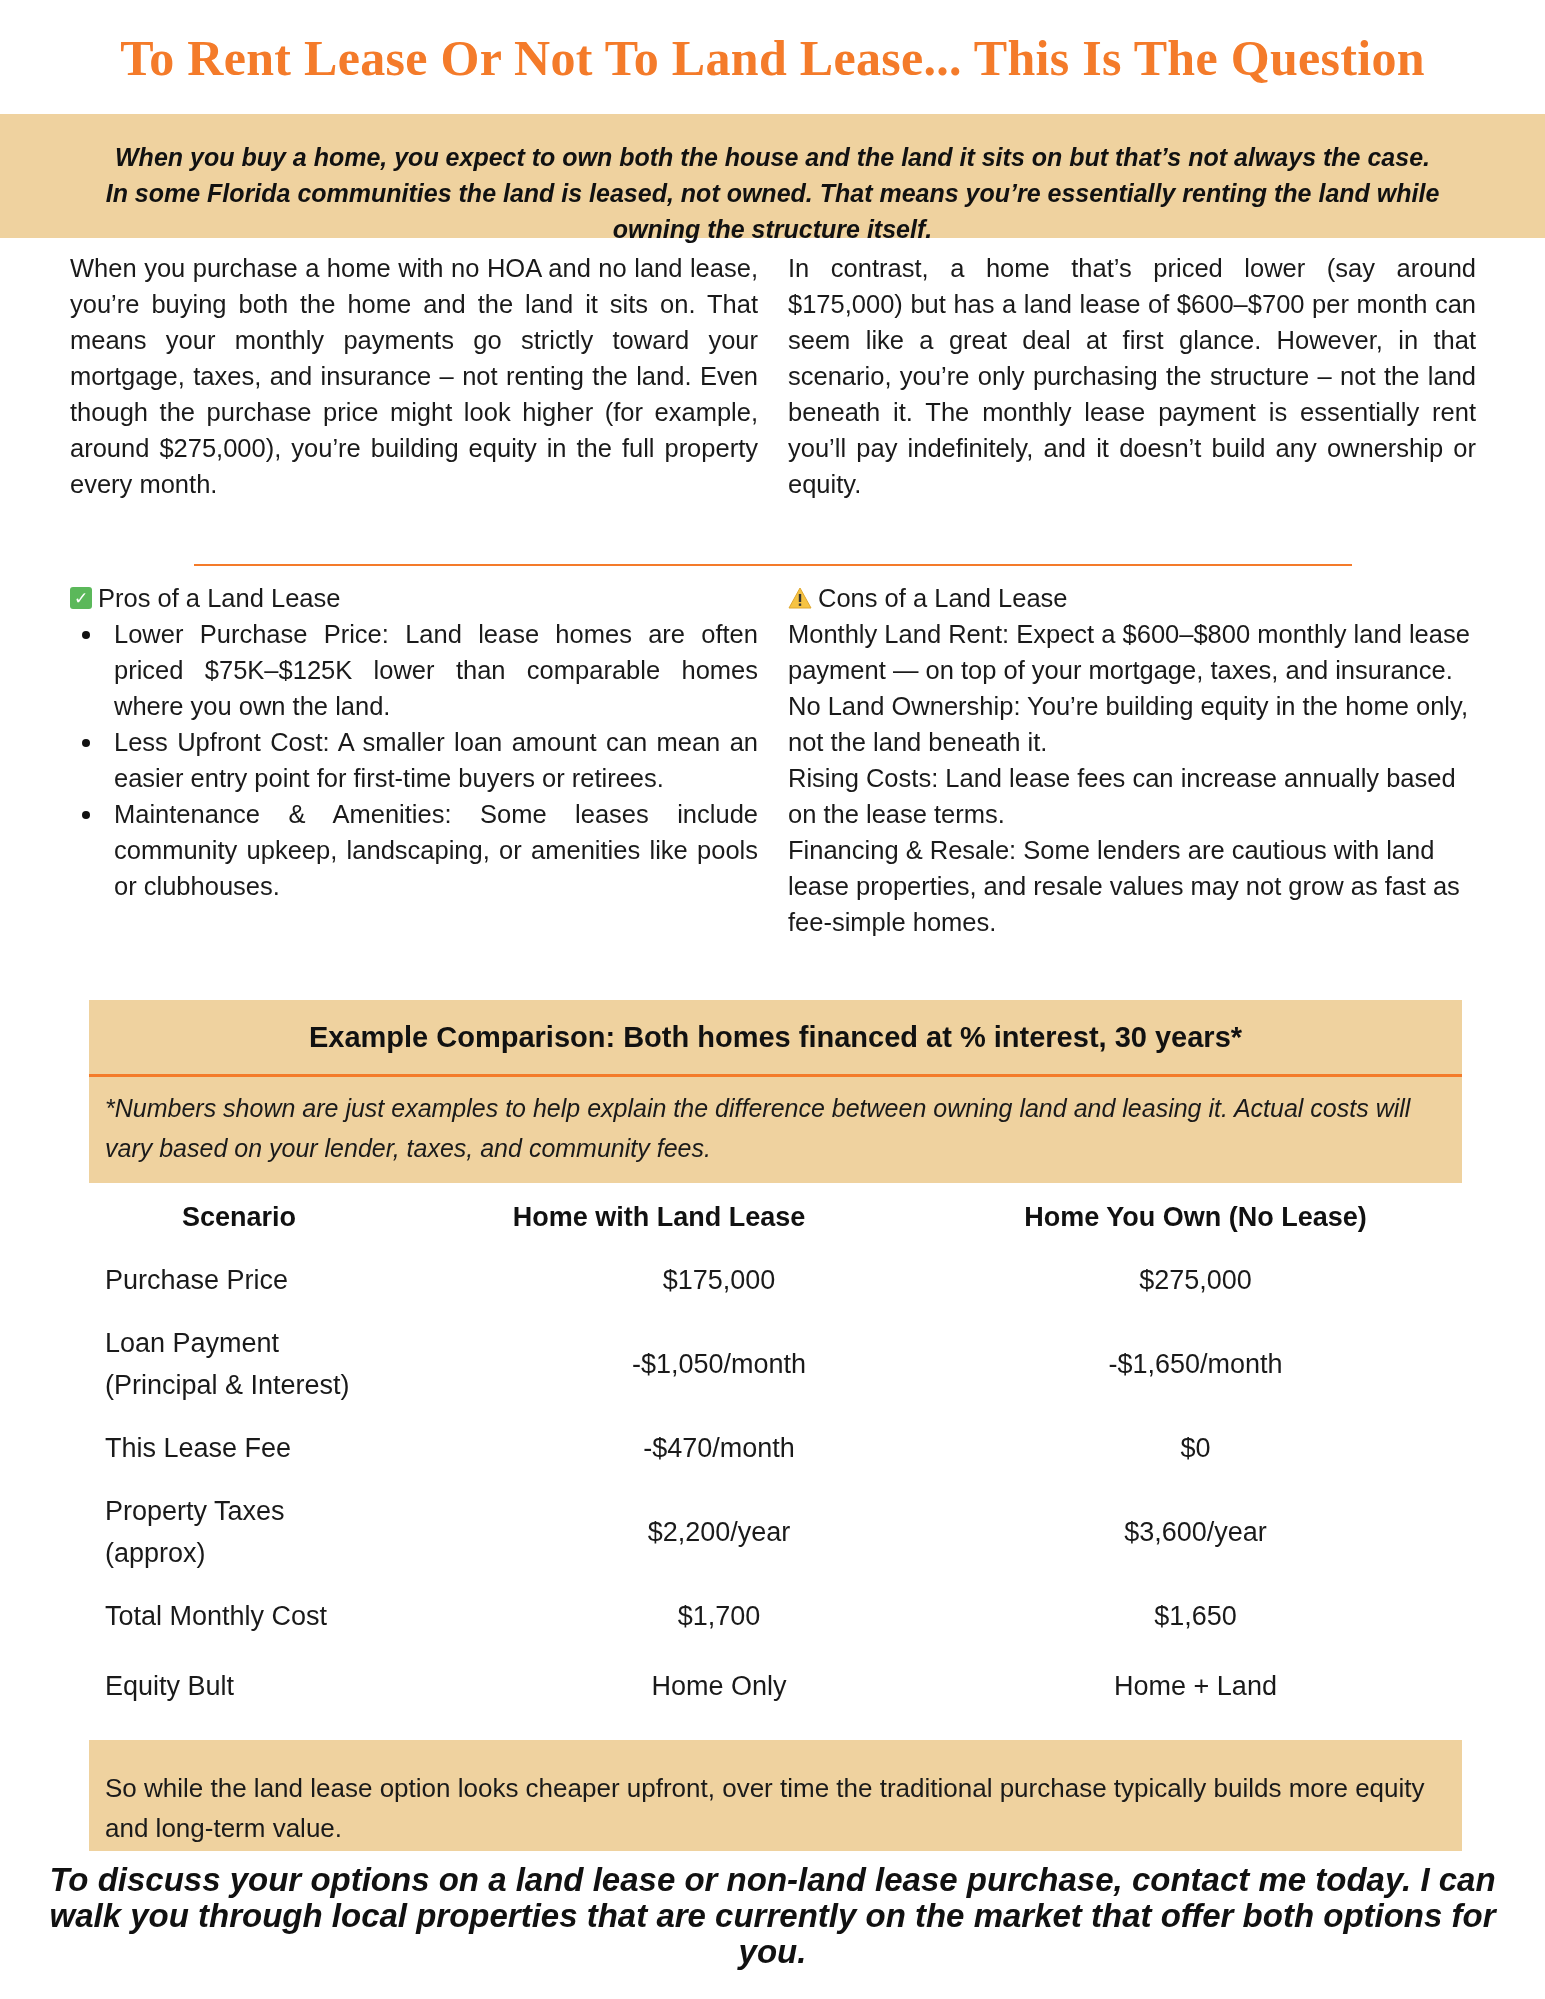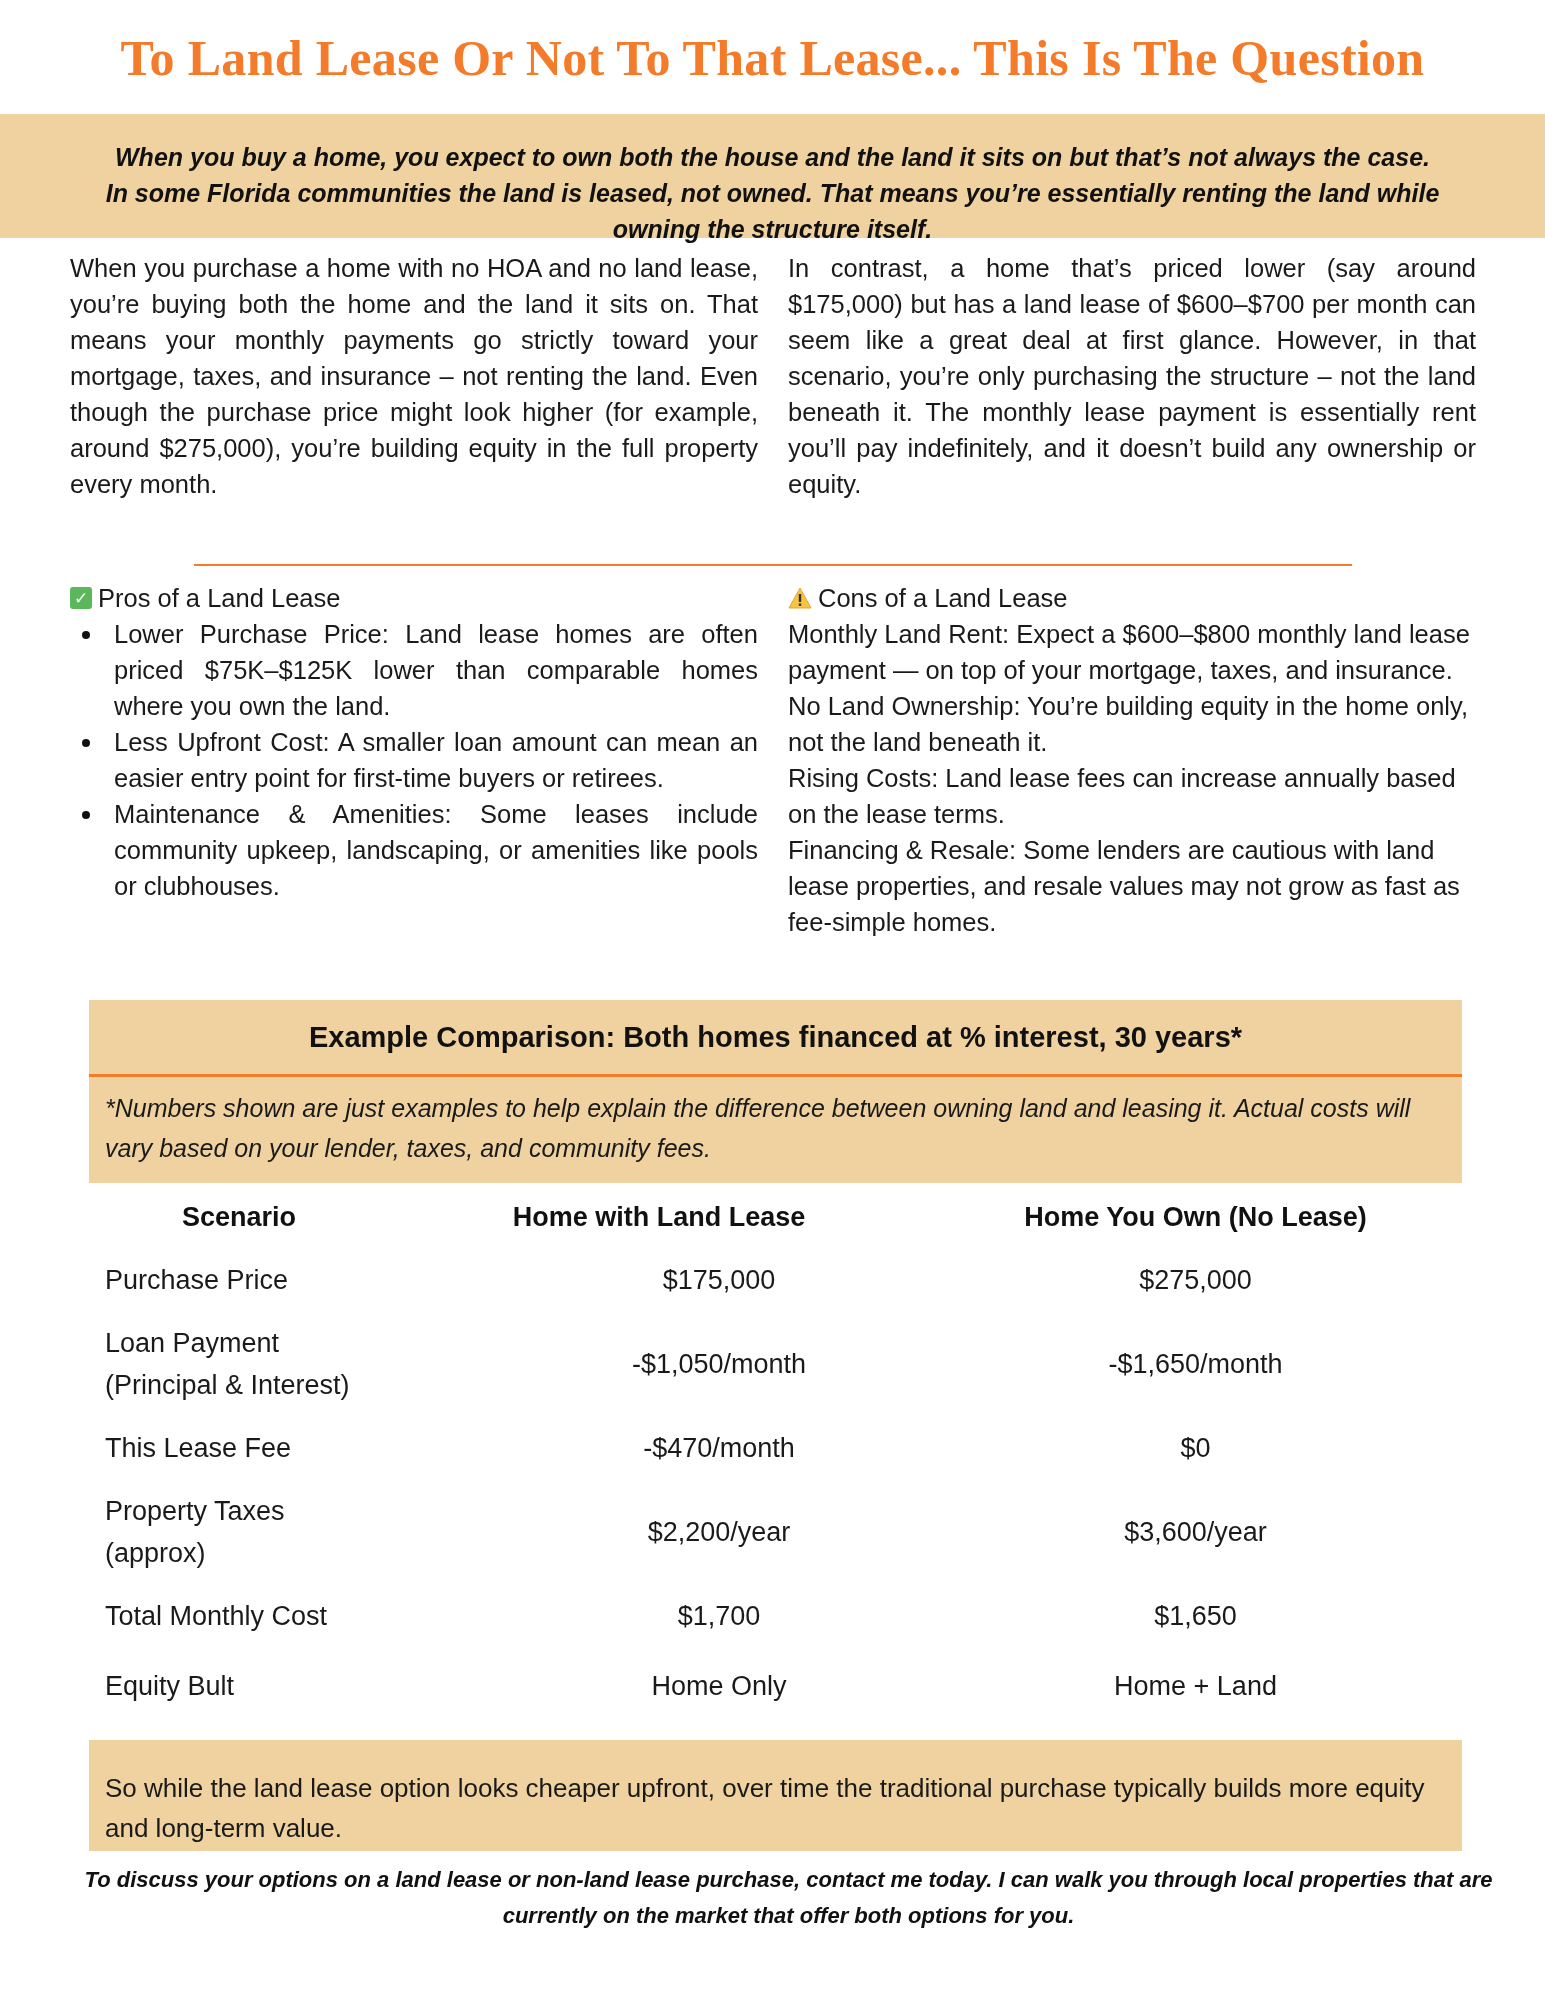--- a/index.html
+++ b/index.html
@@ -82,28 +82,28 @@
   .r-short { height: 70px; }
   .r-tall { height: 98px; }
 
   .summary {
     position: absolute; left: 89px; top: 1740px; width: 1373px; height: 111px;
     background: #EFD29F; padding: 28px 16px;
     font-size: 26px; line-height: 40px; color: #1a1a1a;
   }
 
   .footer {
-    position: absolute; left: 46px; top: 1862px; width: 1485px; text-align: center;
-    font-weight: bold; font-style: italic; font-size: 22px; line-height: 36px; color: #111;
+    position: absolute; left: 30px; top: 1862px; width: 1485px; text-align: center;
+    font-weight: bold; font-style: italic; font-size: 33px; line-height: 36px; color: #111;
   }
 </style>
 </head>
 <body>
 
-<h1 class="title">To Land Lease Or Not To That Lease... This Is The Question</h1>
+<h1 class="title">To Rent Lease Or Not To Land Lease... This Is The Question</h1>
 
 <div class="banner">
   <p>When you buy a home, you expect to own both the house and the land it sits on but that’s not always the case. In some Florida communities the land is leased, not owned. That means you’re essentially renting the land while owning the structure itself.</p>
 </div>
 
 <p class="col col-left">When you purchase a home with no HOA and no land lease, you’re buying both the home and the land it sits on. That means your monthly payments go strictly toward your mortgage, taxes, and insurance – not renting the land. Even though the purchase price might look higher (for example, around $275,000), you’re building equity in the full property every month.</p>
 <p class="col col-right">In contrast, a home that’s priced lower (say around $175,000) but has a land lease of $600–$700 per month can seem like a great deal at first glance. However, in that scenario, you’re only purchasing the structure – not the land beneath it. The monthly lease payment is essentially rent you’ll pay indefinitely, and it doesn’t build any ownership or equity.</p>
 
 <div class="divider"></div>
 

